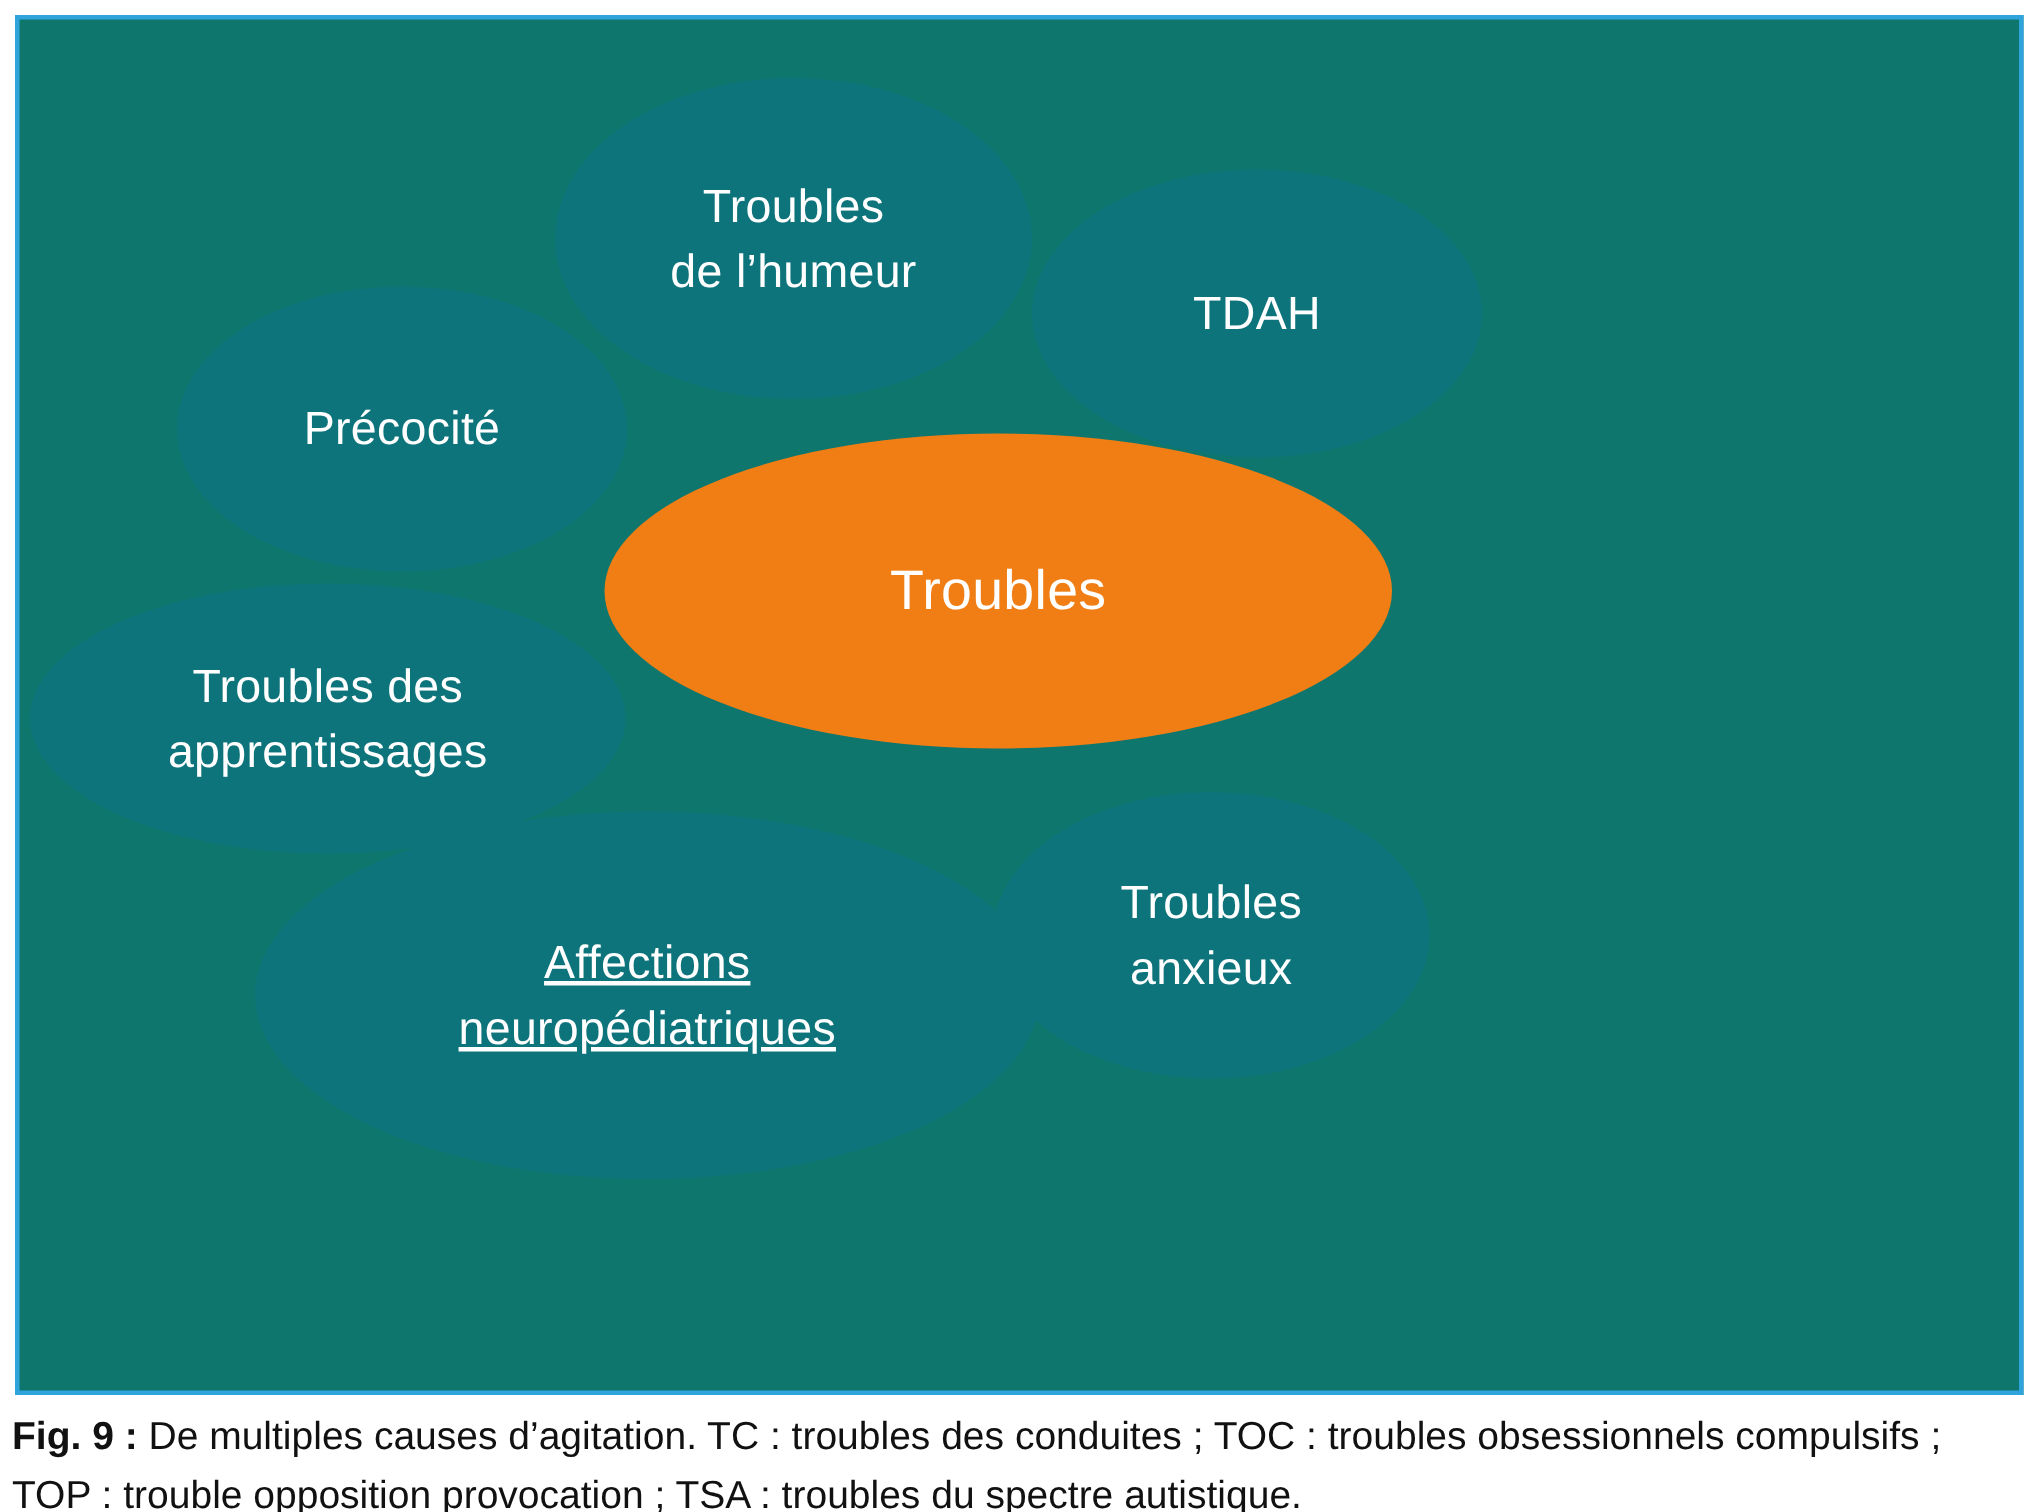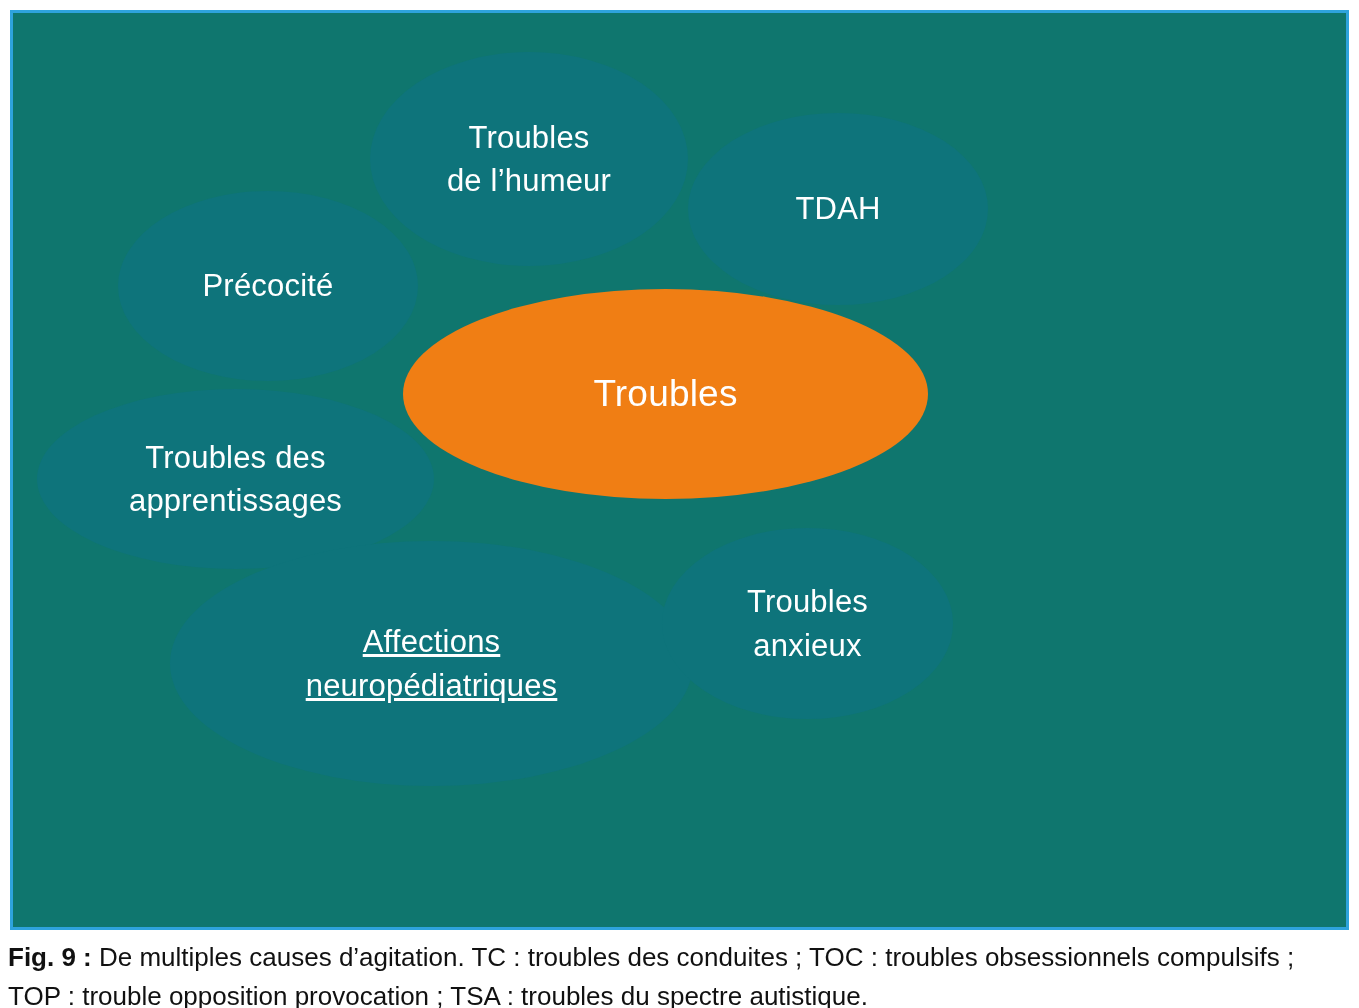--- a/index.html
+++ b/index.html
@@ -38,21 +38,21 @@
     letter-spacing: 0.2px;
   }
   .teal   { background: #0e747b; }
   .orange { background: #f07e14; }
 
   .node-humeur          { left: 357px; top: 39px;  width: 318px; height: 214px; }
   .node-tdah            { left: 675px; top: 100px; width: 300px; height: 192px; }
   .node-tc-top          { left: 950px; top: 188px; width: 265px; height: 172px; line-height: 1.9; }
   .node-precocite       { left: 105px; top: 178px; width: 300px; height: 190px; }
   .node-agitation       { left: 390px; top: 276px; width: 525px; height: 210px; font-size: 37px; }
-  .node-apprentissages  { left: 24px;  top: 376px; width: 397px; height: 180px; }
+  .node-apprentissages  { left: 7px;  top: 376px; width: 397px; height: 180px; }
   .node-tsa             { left: 914px; top: 373px; width: 396px; height: 240px; }
   .node-affections      { left: 157px; top: 528px; width: 523px; height: 245px; text-decoration: underline; }
   .node-anxieux         { left: 649px; top: 515px; width: 291px; height: 191px; }
   .node-toc             { left: 741px; top: 665px; width: 298px; height: 171px; }
 
   .caption {
     position: absolute;
     left: 8px;
     top: 938px;
     width: 1345px;

